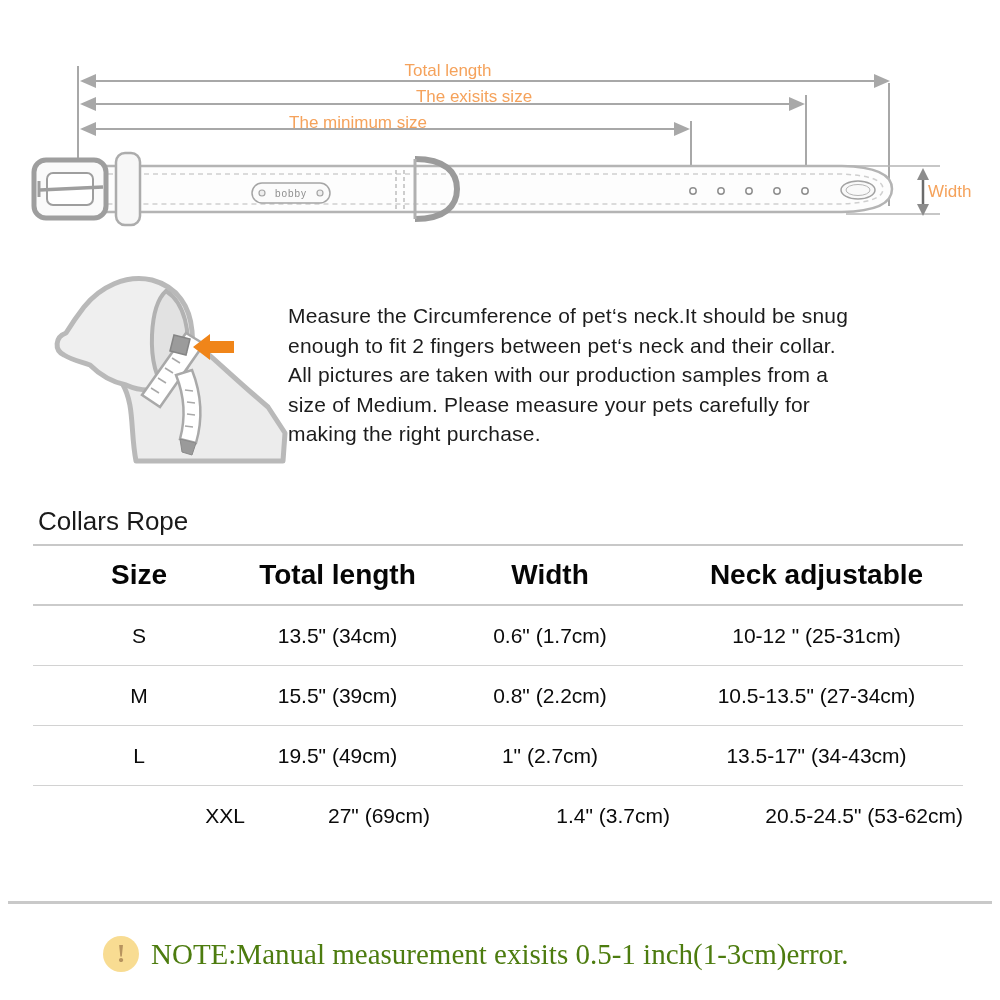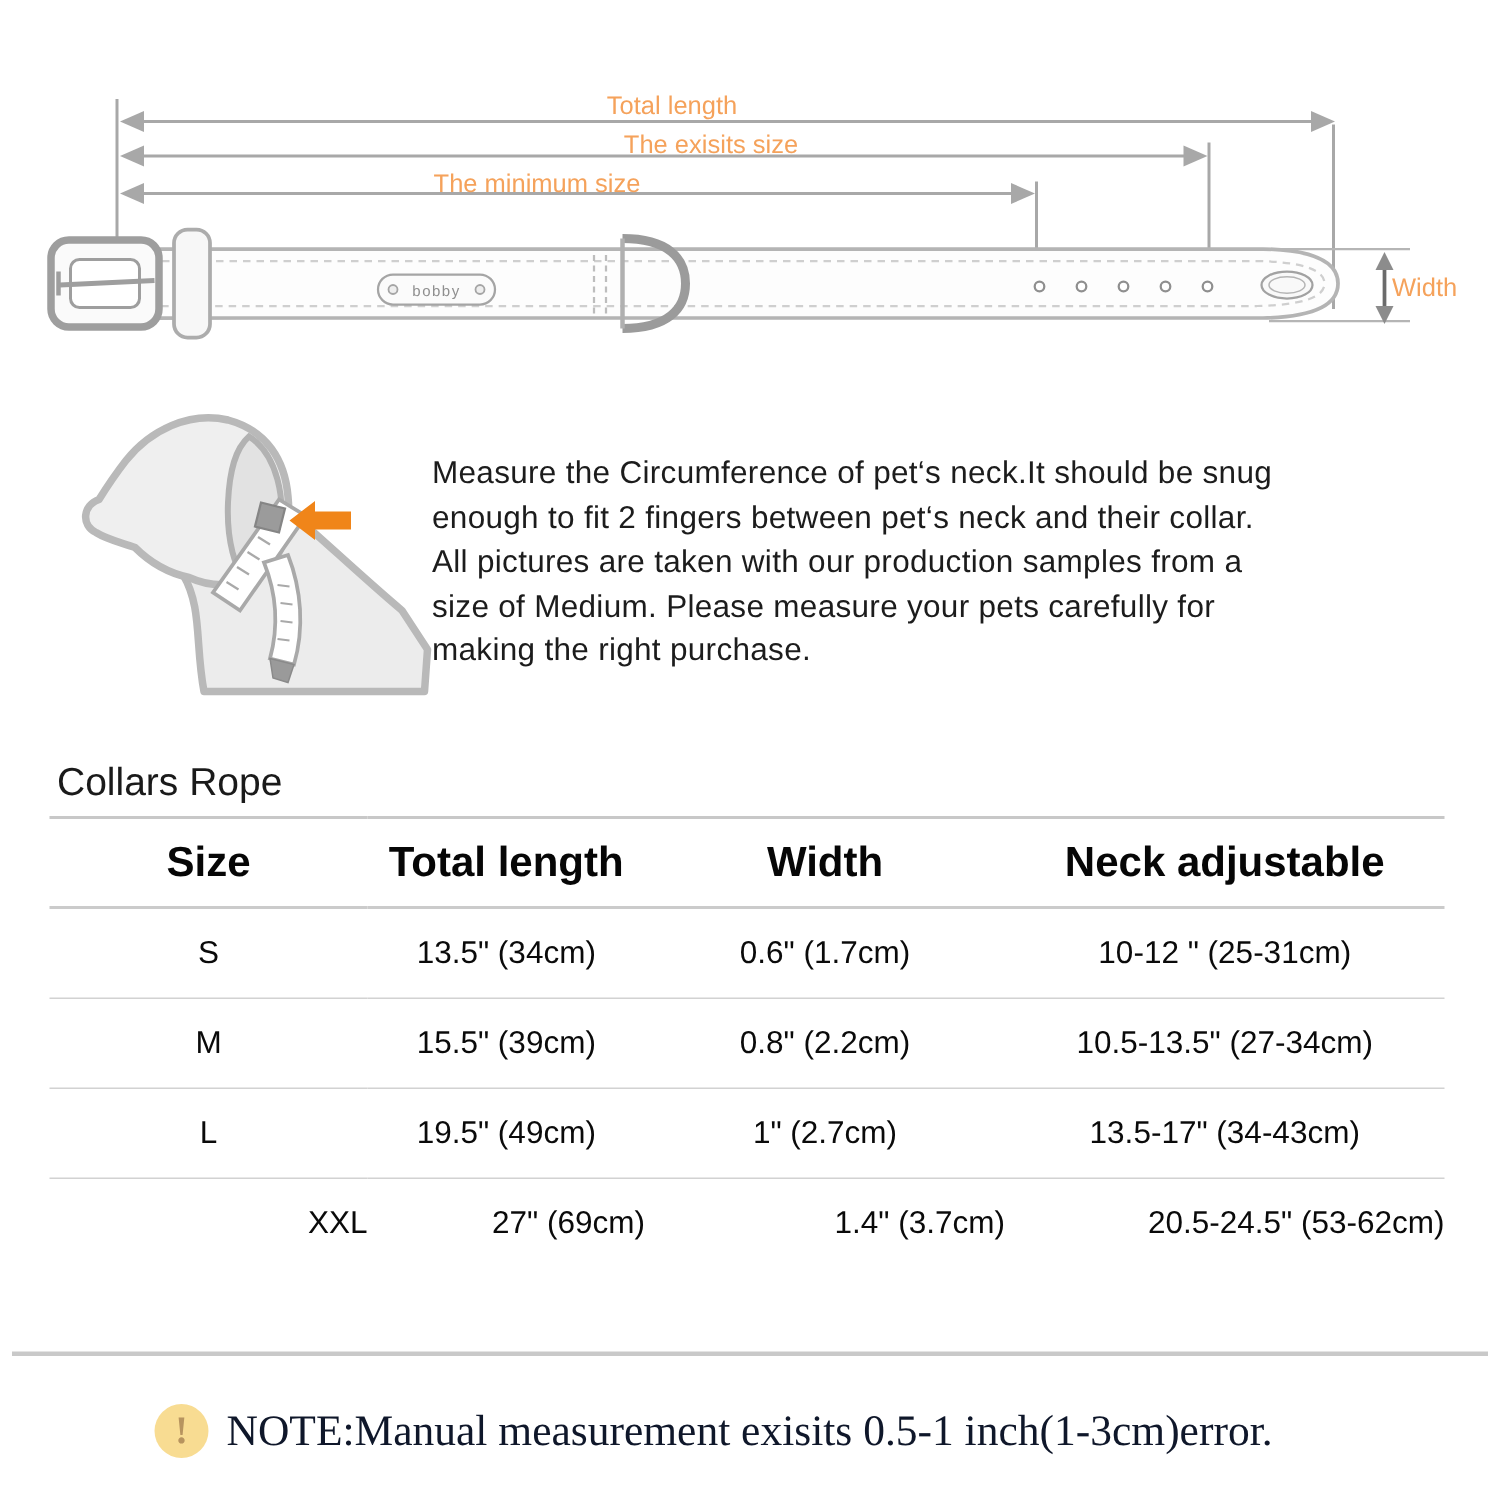--- a/index.html
+++ b/index.html
@@ -26,21 +26,21 @@
     vertical-align:middle;border-bottom:1.5px solid #d2d2d2;padding:0;}
   table.size-table tr:last-child td{border-bottom:none;text-align:right;}
   .col1{width:212px;} .col2{width:185px;} .col3{width:240px;} .col4{width:293px;}
   #table-bottom-line{position:absolute;left:8px;top:901px;width:984px;height:3px;background:#c9c9c9;}
 
   
   #note{position:absolute;left:103px;top:936px;display:flex;align-items:center;}
   #note-icon{width:36px;height:36px;border-radius:50%;background:#F8DC92;
     display:flex;align-items:center;justify-content:center;flex:0 0 36px;}
   #note-icon span{color:#B7945F;font-family:"Liberation Serif", serif;font-weight:bold;font-size:26px;line-height:1;}
-  #note-text{margin-left:12px;font-family:"Liberation Serif", serif;font-size:29px;color:#0f172a;white-space:nowrap;}
+  #note-text{margin-left:12px;font-family:"Liberation Serif", serif;font-size:29px;color:#4d7c0f;white-space:nowrap;}
 </style>
 </head>
 <body>
 
 <div id="canvas">
 
   <div id="collar-diagram">
     <svg width="1000" height="250" viewBox="0 0 1000 250">
 
       <line x1="78" y1="66" x2="78" y2="190" stroke="#A8A8A8" stroke-width="2"></line>

